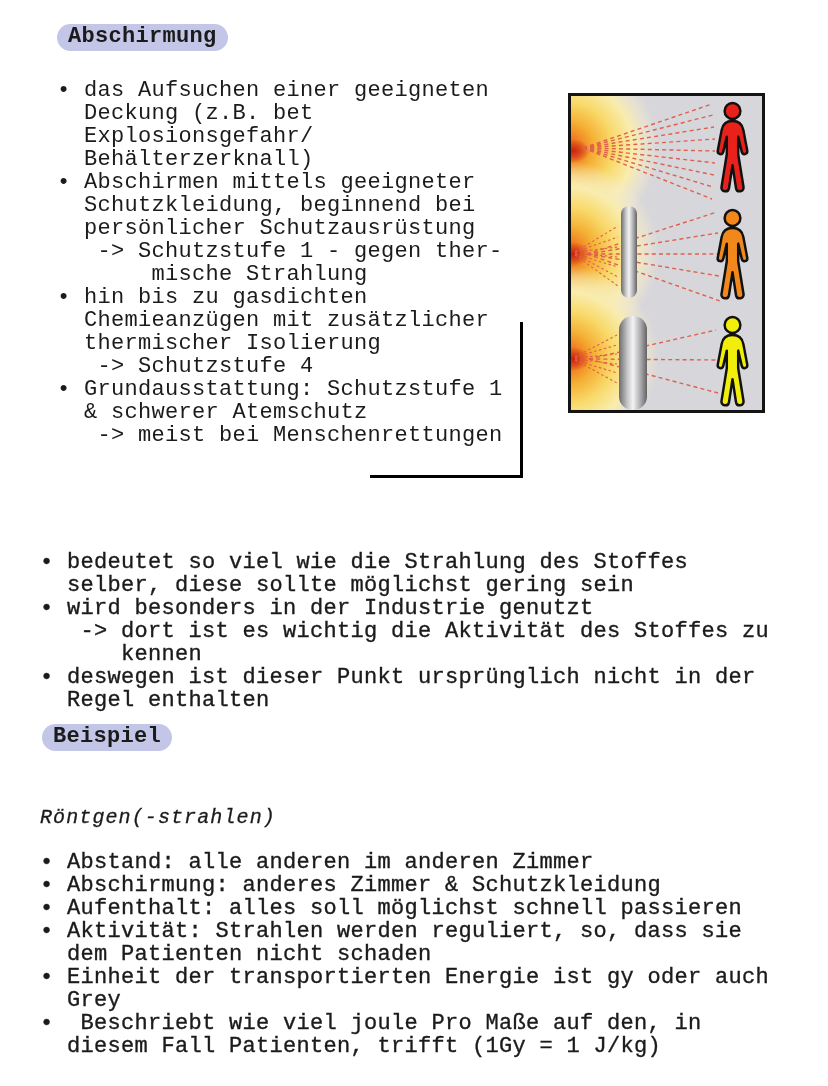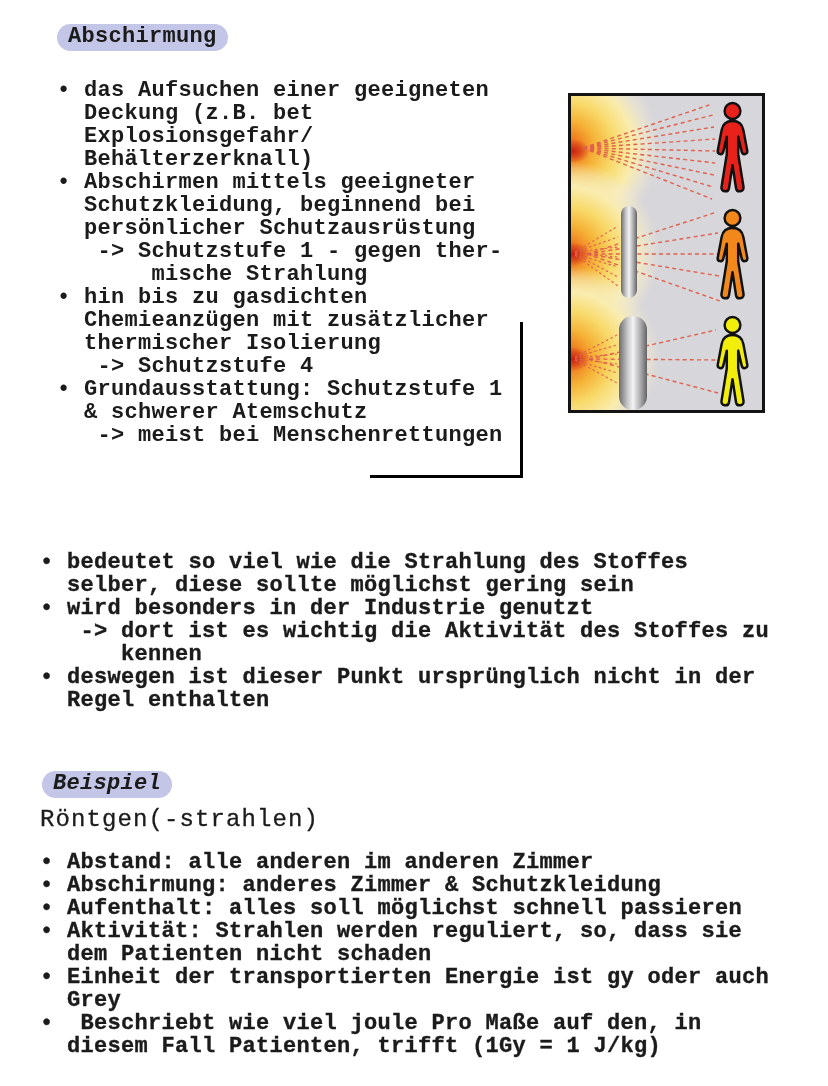--- a/index.html
+++ b/index.html
@@ -4,25 +4,25 @@
 <style>
   html,body{margin:0;padding:0;background:#fff;}
   #page{position:relative;width:828px;height:1086px;background:#fff;overflow:hidden;
         font-family:"Liberation Mono",monospace;color:#1b1b1b;}
 
   .pill{position:absolute;background:var(--highlight,#c3c6e6);border-radius:14px;
         padding:1px 11px 2px 11px;font-weight:700;font-size:22px;line-height:24px;
         letter-spacing:.3px;white-space:pre;}
 
   .tb{position:absolute;font-size:22px;line-height:23px;letter-spacing:.3px;
-      white-space:pre;font-weight:bold;}
+      white-space:pre;}
   .tb .ln{height:23px;}
   .heavy{-webkit-text-stroke:.35px currentColor;}
 
-  .subtitle{position:absolute;font-size:24px;letter-spacing:1.1px;
+  .subtitle{position:absolute;font-style:italic;font-size:20px;letter-spacing:1.1px;
             white-space:pre;-webkit-text-stroke:.3px currentColor;}
 
   .bracket{position:absolute;left:370px;top:322px;width:150px;height:153px;
            border-right:3px solid #000;border-bottom:3px solid #000;}
 
   .diagram{position:absolute;left:568px;top:93px;width:197px;height:320px;
            box-sizing:border-box;border:3px solid var(--diagram-border,#141414);
            background:var(--diagram-bg,#d7d6da);}
   .diagram svg{display:block;}
   .ray{stroke:var(--ray,#e0604e);stroke-width:1.4;stroke-dasharray:4 3.2;fill:none;}
@@ -130,17 +130,17 @@
       <rect x="48" y="220" width="28" height="94" rx="13.5" fill="url(#metal)"></rect>
 
       <use href="#person" class="fig-red" transform="translate(133,5) scale(0.95)"></use>
       <use href="#person" class="fig-orange" transform="translate(133,112) scale(0.95)"></use>
       <use href="#person" class="fig-yellow" transform="translate(133,219) scale(0.95)"></use>
     </svg>
   </div>
 
   <div class="tb heavy" style="left:40px;top:551px;"><div class="ln">• bedeutet so viel wie die Strahlung des Stoffes</div><div class="ln">  selber, diese sollte möglichst gering sein</div><div class="ln">• wird besonders in der Industrie genutzt</div><div class="ln">   -&gt; dort ist es wichtig die Aktivität des Stoffes zu</div><div class="ln">      kennen</div><div class="ln">• deswegen ist dieser Punkt ursprünglich nicht in der</div><div class="ln">  Regel enthalten</div></div>
 
-  <div class="pill" style="left:42px;top:771px;font-style:italic;">Beispiel</div>
+  <div class="pill" style="left:42px;top:724px;">Beispiel</div>
   <div class="subtitle" style="left:40px;top:806px;">Röntgen(-strahlen)</div>
   <div class="tb heavy" style="left:40px;top:851px;"><div class="ln">• Abstand: alle anderen im anderen Zimmer</div><div class="ln">• Abschirmung: anderes Zimmer &amp; Schutzkleidung</div><div class="ln">• Aufenthalt: alles soll möglichst schnell passieren</div><div class="ln">• Aktivität: Strahlen werden reguliert, so, dass sie</div><div class="ln">  dem Patienten nicht schaden</div><div class="ln">• Einheit der transportierten Energie ist gy oder auch</div><div class="ln">  Grey</div><div class="ln">•  Beschriebt wie viel joule Pro Maße auf den, in</div><div class="ln">  diesem Fall Patienten, trifft (1Gy = 1 J/kg)</div></div>
 
 </div>
 
 </body></html>

